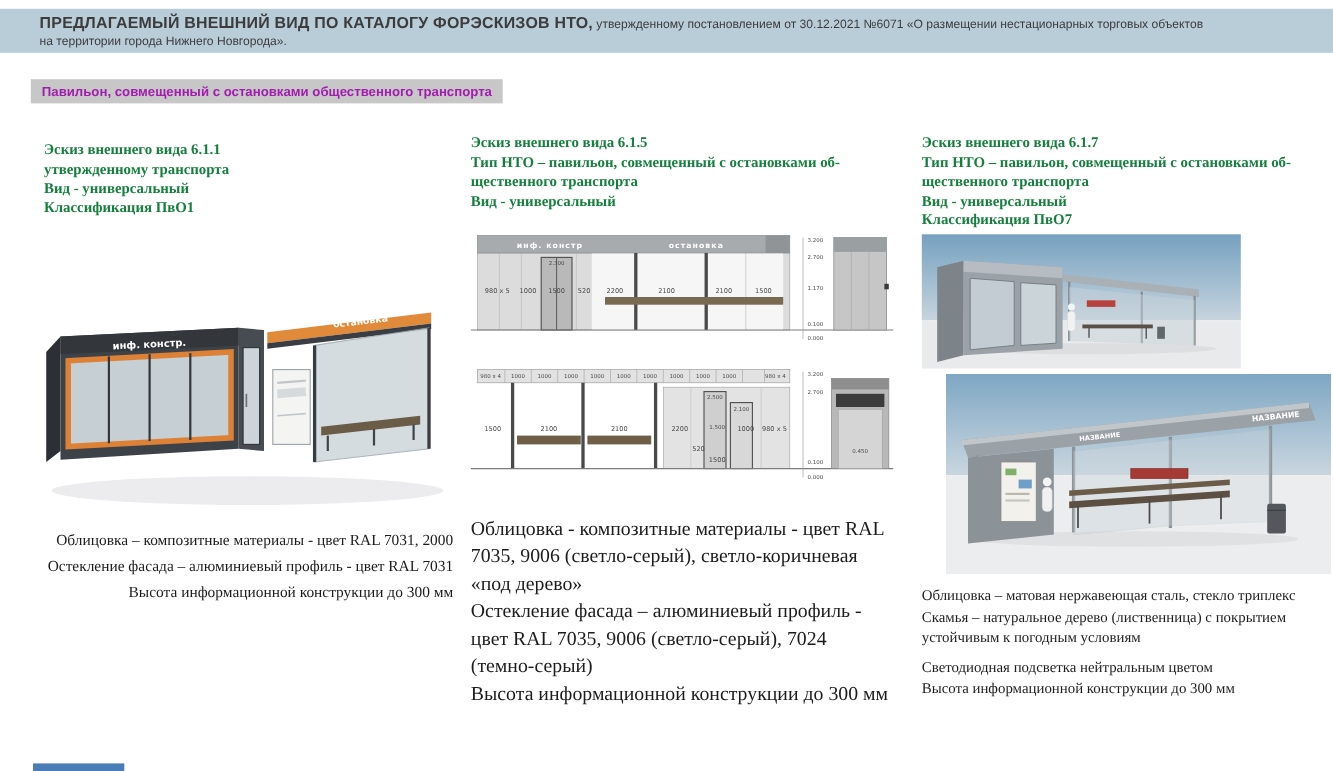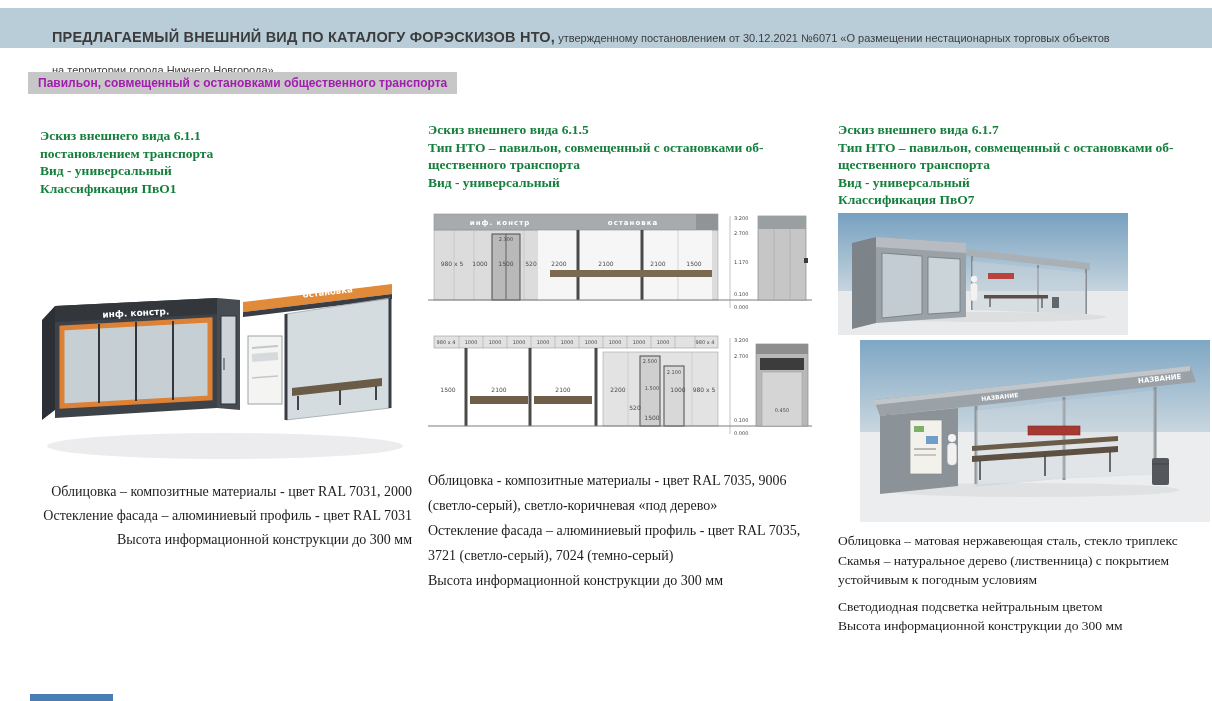--- a/index.html
+++ b/index.html
@@ -3,40 +3,40 @@
 <meta charset="utf-8">
 <style>
   html,body{margin:0;padding:0;background:#ffffff;}
   .page{position:relative;width:1212px;height:701px;background:#ffffff;overflow:hidden;
         font-family:"Liberation Serif",serif;color:#1c1c1c;}
 
   
   .band{position:absolute;left:0;top:8px;width:100%;height:40px;background:#b9cdd9;
         box-sizing:border-box;padding:5px 28px 0 36px;
         font-family:"Liberation Sans",sans-serif;color:#3c3c3c;}
-  .band p{margin:16px;line-height:16px;white-space:nowrap;}
+  .band p{margin:0;line-height:16px;white-space:nowrap;}
   .band-strong{font-size:14.5px;font-weight:bold;letter-spacing:.2px;}
   .band-small{font-size:11px;}
 
   
   .badge{position:absolute;left:28px;top:72px;background:#c7c7c7;
          font-family:"Liberation Sans",sans-serif;font-size:12px;font-weight:bold;
          color:#a21caf;padding:4px 10px;white-space:nowrap;}
 
   
   .col-head{position:absolute;font-weight:bold;font-size:13.5px;line-height:17.5px;color:#15803d;}
   .col-head p{margin:0;}
   #head1{left:40px;top:127px;width:378px;}
   #head2{left:428px;top:121px;width:386px;}
   #head3{left:838px;top:121px;width:378px;}
 
   .specs{position:absolute;color:#1c1c1c;}
   .specs p{margin:0;}
   #specs1{left:40px;top:480px;width:372px;font-size:14px;line-height:24px;text-align:right;}
-  #specs2{left:428px;top:468px;width:384px;font-size:14px;line-height:25px;}
+  #specs2{left:428px;top:468px;width:384px;font-size:18px;line-height:25px;}
   #specs3{left:838px;top:531px;width:378px;font-size:13.5px;line-height:19.5px;}
   #specs3 p:nth-child(3){margin-top:7px;}
 
   svg{position:absolute;overflow:visible;}
   #render1{left:40px;top:258px;}
   #draw1{left:428px;top:208px;}
   #draw2{left:428px;top:332px;}
   #render3a{left:838px;top:213px;}
   #render3b{left:860px;top:340px;}
 
@@ -53,21 +53,21 @@
 
   <header class="band">
     <p><span class="band-strong">ПРЕДЛАГАЕМЫЙ ВНЕШНИЙ ВИД ПО КАТАЛОГУ ФОРЭСКИЗОВ НТО,</span><span class="band-small"> утвержденному постановлением от 30.12.2021 №6071 «О размещении нестационарных торговых объектов</span></p>
     <p class="band-small">на территории города Нижнего Новгорода».</p>
   </header>
 
   <div class="badge">Павильон, совмещенный с остановками общественного транспорта</div>
 
   <div class="col-head" id="head1">
     <p>Эскиз внешнего вида 6.1.1</p>
-    <p>постановлением транспорта</p>
+    <p>утвержденному транспорта</p>
     <p>Вид - универсальный</p>
     <p>Классификация ПвО1</p>
   </div>
 
   <svg id="render1" width="376" height="210" viewBox="0 0 376 210">
     <ellipse cx="185" cy="188" rx="178" ry="13" fill="#ececee"></ellipse>
     <g>
       <polygon points="2,62 15,48 15,152 2,162" fill="#2c3036"></polygon>
       <polygon points="15,48 177,40 177,150 15,160" fill="#3d4248"></polygon>
       <polygon points="15,48 177,40 177,56 15,64" fill="#33373c"></polygon>
@@ -228,21 +228,21 @@
       <rect x="328" y="12" width="52" height="82" fill="#b8b8b8" stroke="#8a8a8a" stroke-width="0.7"></rect>
       <rect x="328" y="12" width="52" height="10" fill="#8e8e8e"></rect>
       <rect x="332" y="26" width="44" height="12" fill="#3c3c3c"></rect>
       <rect x="334" y="40" width="40" height="54" fill="#d5d5d5" stroke="#9a9a9a" stroke-width="0.5"></rect>
       <text class="dim-s" x="354" y="80" text-anchor="middle" fill="#333">0.450</text>
     </g>
   </svg>
 
   <div class="specs" id="specs2">
     <p>Облицовка - композитные материалы - цвет RAL 7035, 9006 (светло-серый), светло-коричневая «под дерево»</p>
-    <p>Остекление фасада – алюминиевый профиль - цвет RAL 7035, 3721 (светло-серый), 7024 (темно-серый)</p>
+    <p>Остекление фасада – алюминиевый профиль - цвет RAL 7035, 9006 (светло-серый), 7024 (темно-серый)</p>
     <p>Высота информационной конструкции до 300 мм</p>
   </div>
 
   <div class="col-head" id="head3">
     <p>Эскиз внешнего вида 6.1.7</p>
     <p>Тип НТО – павильон, совмещенный с остановками об-</p>
     <p>щественного транспорта</p>
     <p>Вид - универсальный</p>
     <p>Классификация ПвО7</p>
   </div>

